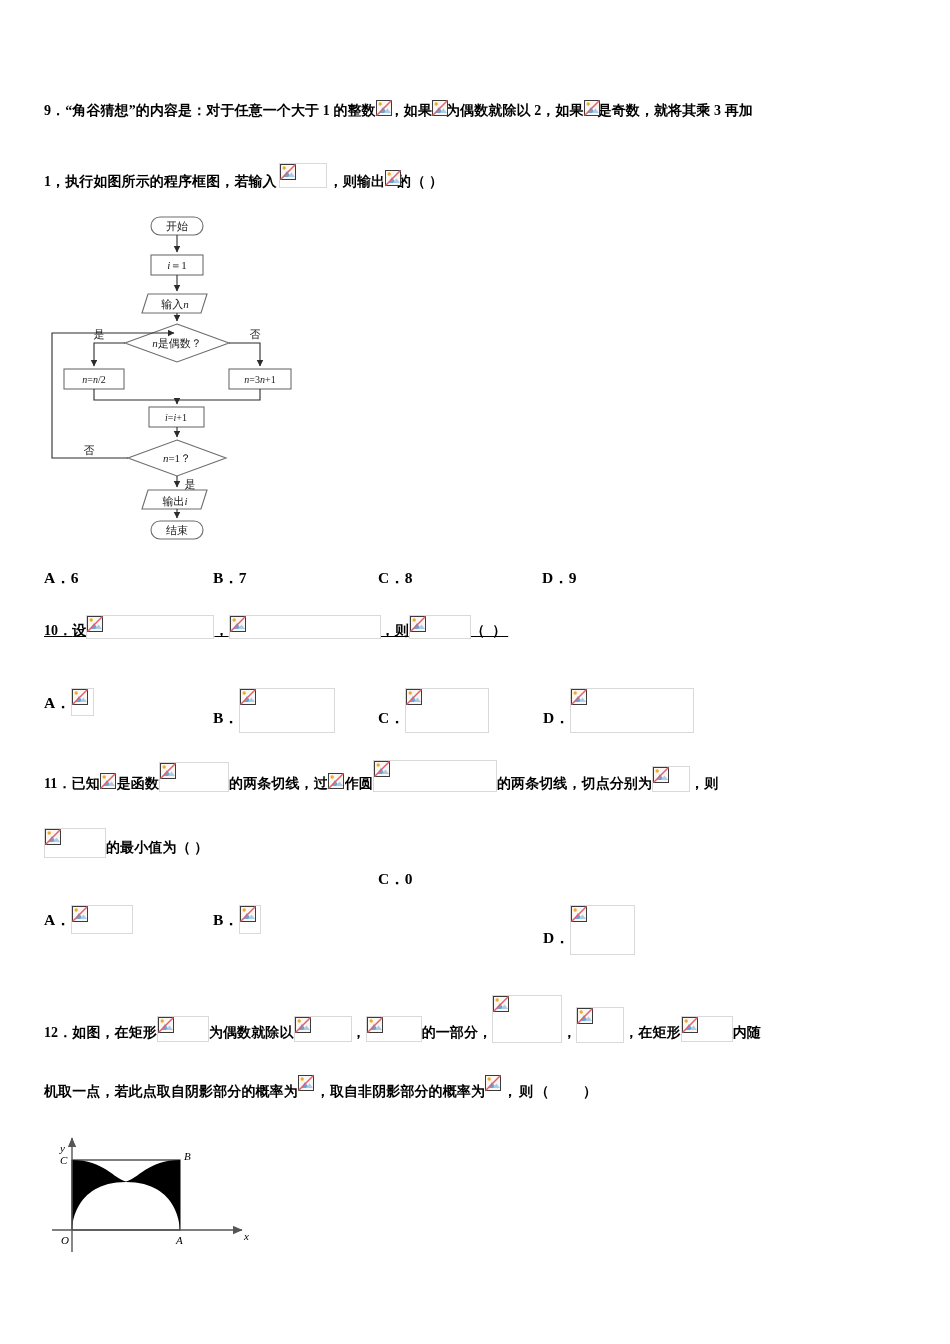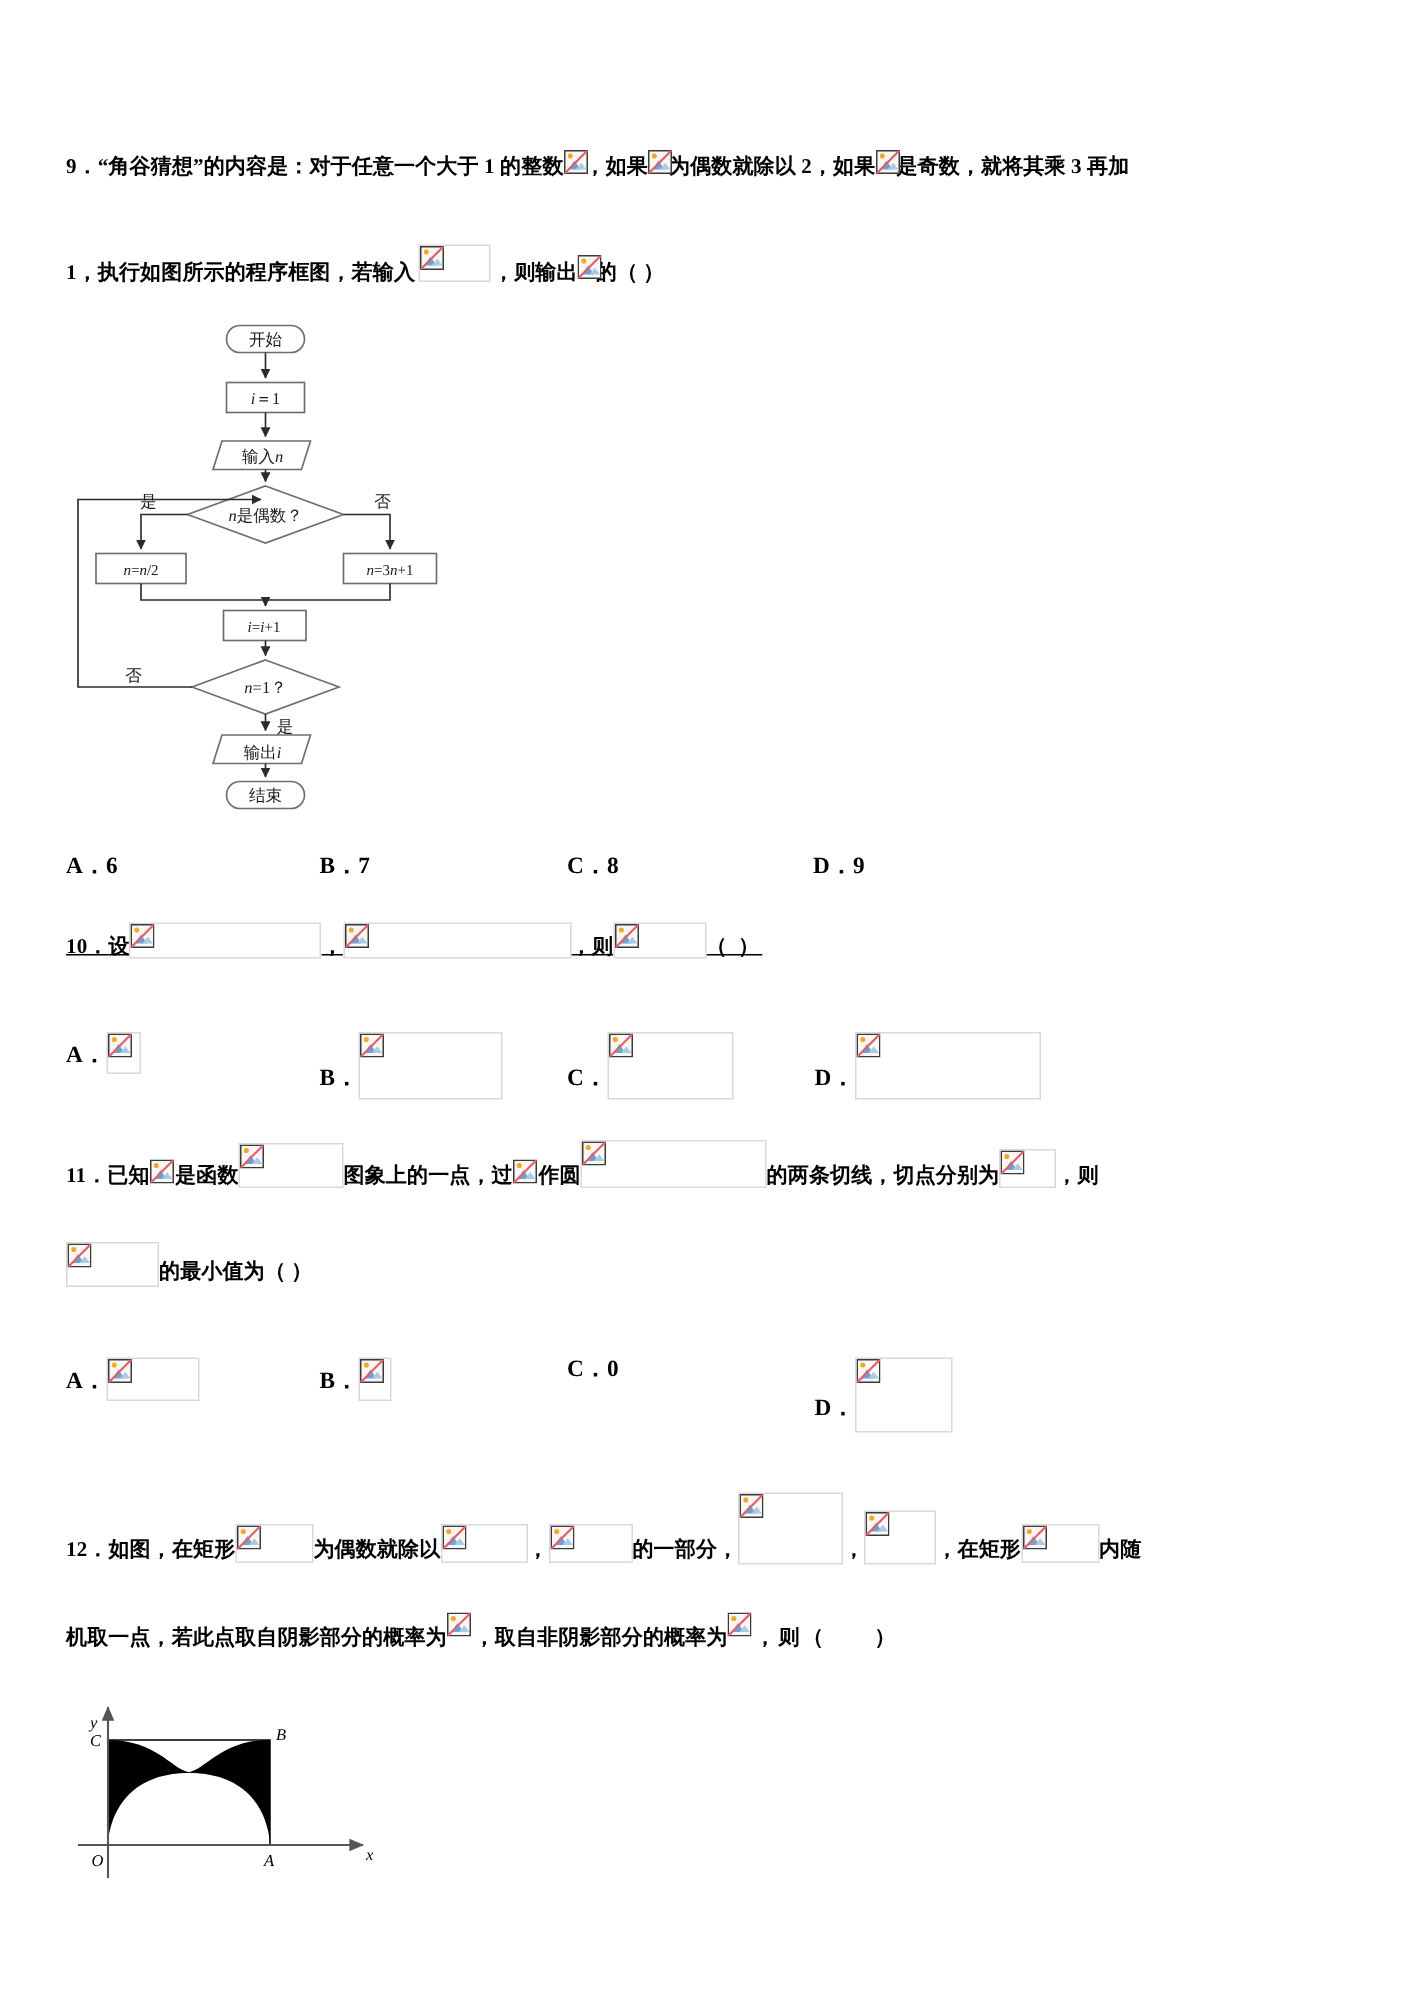--- a/index.html
+++ b/index.html
@@ -280,21 +280,21 @@
           <polygon points="3,13 7,7 11,13" fill="#6ba3d6"></polygon>
           <polygon points="8,13 11.5,8.5 15,13" fill="#a8cbe8"></polygon>
           <circle cx="4.2" cy="4" r="1.7" fill="#f0a830"></circle>
           <line x1="0.5" y1="15.5" x2="15.5" y2="0.5" stroke="#e06070" stroke-width="1.5"></line>
         </svg></span><span>是函数</span><span class="ph" style="width:70px;height:30px;vertical-align:-4px;"><svg class="bimg" viewBox="0 0 16 16" width="16" height="16">
           <rect x="0.5" y="0.5" width="15" height="15" fill="#faf7f2" stroke="#3a3a3a" stroke-width="1"></rect>
           <polygon points="3,13 7,7 11,13" fill="#6ba3d6"></polygon>
           <polygon points="8,13 11.5,8.5 15,13" fill="#a8cbe8"></polygon>
           <circle cx="4.2" cy="4" r="1.7" fill="#f0a830"></circle>
           <line x1="0.5" y1="15.5" x2="15.5" y2="0.5" stroke="#e06070" stroke-width="1.5"></line>
-        </svg></span><span>图象上的一点，过</span><span class="ph noborder" style="width:17px;height:18px;vertical-align:-3px;"><svg class="bimg" viewBox="0 0 16 16" width="17" height="18">
+        </svg></span><span>的两条切线，过</span><span class="ph noborder" style="width:17px;height:18px;vertical-align:-3px;"><svg class="bimg" viewBox="0 0 16 16" width="17" height="18">
           <rect x="0.5" y="0.5" width="15" height="15" fill="#faf7f2" stroke="#3a3a3a" stroke-width="1"></rect>
           <polygon points="3,13 7,7 11,13" fill="#6ba3d6"></polygon>
           <polygon points="8,13 11.5,8.5 15,13" fill="#a8cbe8"></polygon>
           <circle cx="4.2" cy="4" r="1.7" fill="#f0a830"></circle>
           <line x1="0.5" y1="15.5" x2="15.5" y2="0.5" stroke="#e06070" stroke-width="1.5"></line>
         </svg></span><span>作圆</span><span class="ph" style="width:124px;height:32px;vertical-align:-4px;"><svg class="bimg" viewBox="0 0 16 16" width="16" height="16">
           <rect x="0.5" y="0.5" width="15" height="15" fill="#faf7f2" stroke="#3a3a3a" stroke-width="1"></rect>
           <polygon points="3,13 7,7 11,13" fill="#6ba3d6"></polygon>
           <polygon points="8,13 11.5,8.5 15,13" fill="#a8cbe8"></polygon>
           <circle cx="4.2" cy="4" r="1.7" fill="#f0a830"></circle>
@@ -329,21 +329,21 @@
   </div>
   <div class="opt" style="left:213px; top:905px;">
     <span>B．</span><span class="ph" style="width:22px;height:29px;vertical-align:-9px;"><svg class="bimg" viewBox="0 0 16 16" width="16" height="16">
           <rect x="0.5" y="0.5" width="15" height="15" fill="#faf7f2" stroke="#3a3a3a" stroke-width="1"></rect>
           <polygon points="3,13 7,7 11,13" fill="#6ba3d6"></polygon>
           <polygon points="8,13 11.5,8.5 15,13" fill="#a8cbe8"></polygon>
           <circle cx="4.2" cy="4" r="1.7" fill="#f0a830"></circle>
           <line x1="0.5" y1="15.5" x2="15.5" y2="0.5" stroke="#e06070" stroke-width="1.5"></line>
         </svg></span>
   </div>
-  <div class="opt" style="left:378px; top:905px;">
+  <div class="opt" style="left:378px; top:871px;">
     <span>C．</span><span>0</span>
   </div>
   <div class="opt" style="left:543px; top:905px;">
     <span>D．</span><span class="ph" style="width:65px;height:50px;vertical-align:-12px;"><svg class="bimg" viewBox="0 0 16 16" width="16" height="16">
           <rect x="0.5" y="0.5" width="15" height="15" fill="#faf7f2" stroke="#3a3a3a" stroke-width="1"></rect>
           <polygon points="3,13 7,7 11,13" fill="#6ba3d6"></polygon>
           <polygon points="8,13 11.5,8.5 15,13" fill="#a8cbe8"></polygon>
           <circle cx="4.2" cy="4" r="1.7" fill="#f0a830"></circle>
           <line x1="0.5" y1="15.5" x2="15.5" y2="0.5" stroke="#e06070" stroke-width="1.5"></line>
         </svg></span>

